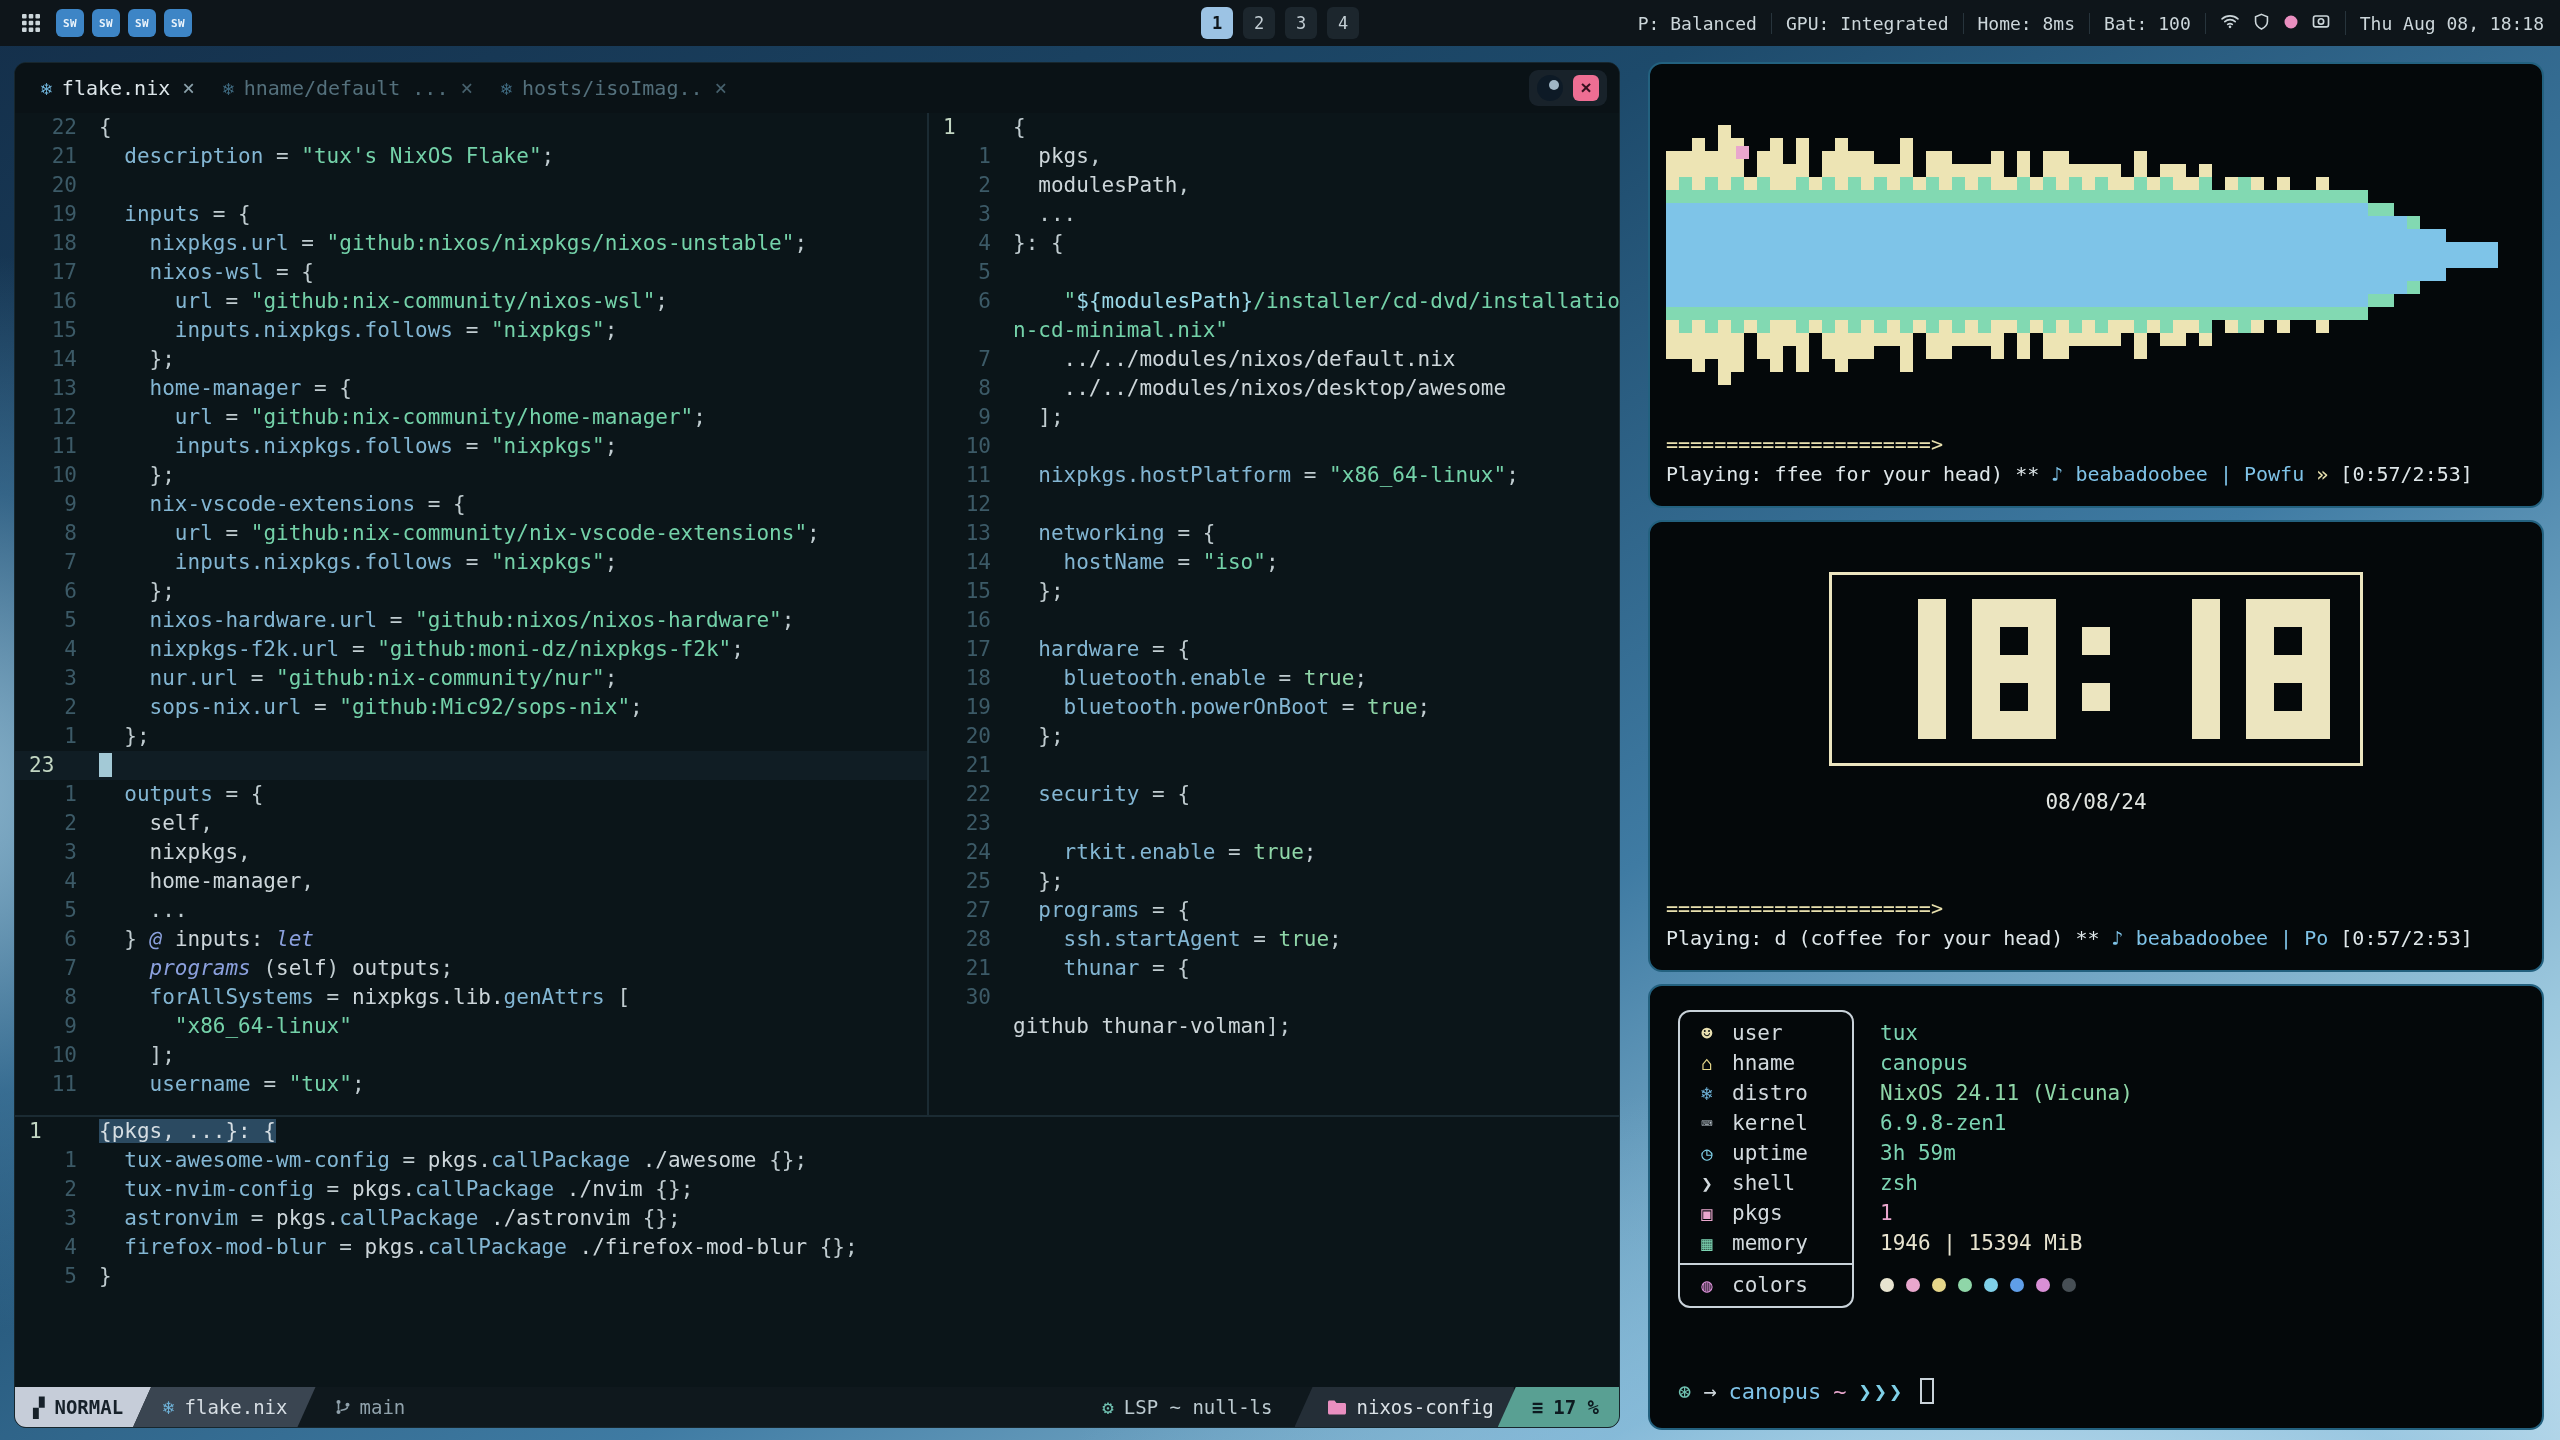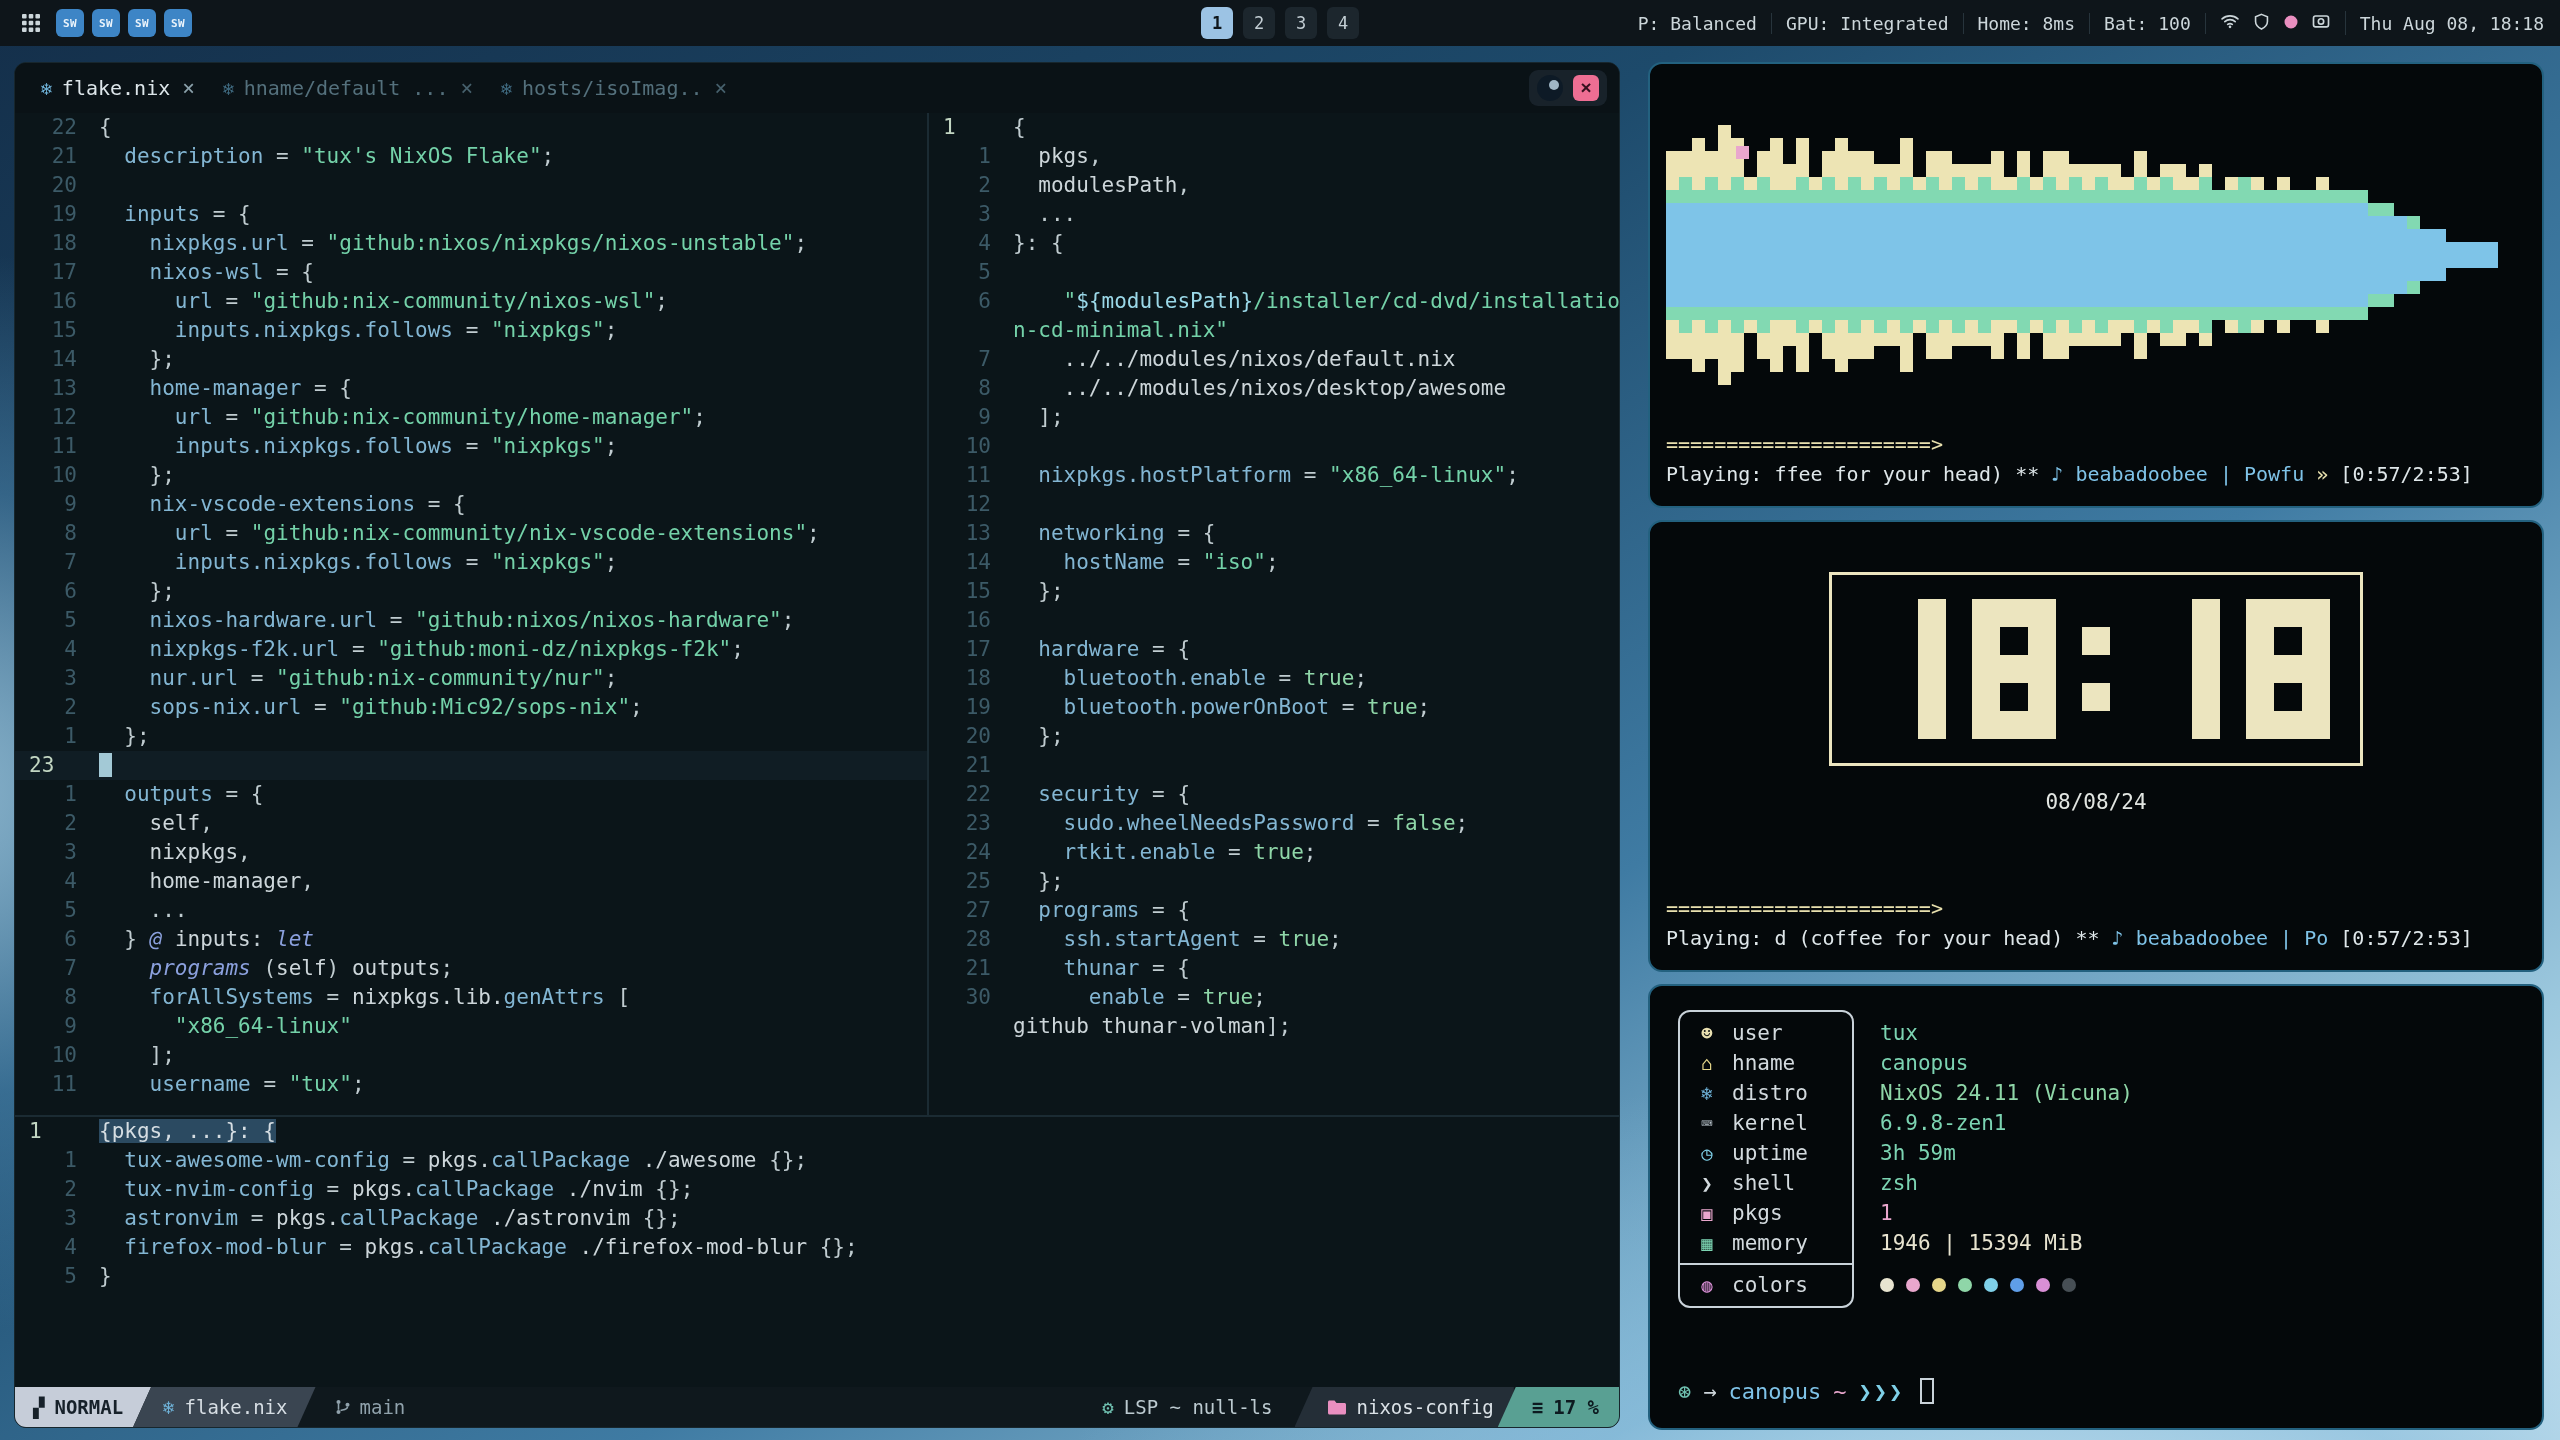--- a/index.html
+++ b/index.html
@@ -259,27 +259,27 @@
           <div class="cline"><span class="ln">13</span><span class="ltext"><span class="tk-p">  </span><span class="tk-a">networking</span><span class="tk-p"> = {</span></span></div>
           <div class="cline"><span class="ln">14</span><span class="ltext"><span class="tk-p">    </span><span class="tk-a">hostName</span><span class="tk-p"> = </span><span class="tk-s">"iso"</span><span class="tk-p">;</span></span></div>
           <div class="cline"><span class="ln">15</span><span class="ltext"><span class="tk-p">  };</span></span></div>
           <div class="cline"><span class="ln">16</span><span class="ltext"></span></div>
           <div class="cline"><span class="ln">17</span><span class="ltext"><span class="tk-p">  </span><span class="tk-a">hardware</span><span class="tk-p"> = {</span></span></div>
           <div class="cline"><span class="ln">18</span><span class="ltext"><span class="tk-p">    </span><span class="tk-a">bluetooth.enable</span><span class="tk-p"> = </span><span class="tk-b">true</span><span class="tk-p">;</span></span></div>
           <div class="cline"><span class="ln">19</span><span class="ltext"><span class="tk-p">    </span><span class="tk-a">bluetooth.powerOnBoot</span><span class="tk-p"> = </span><span class="tk-b">true</span><span class="tk-p">;</span></span></div>
           <div class="cline"><span class="ln">20</span><span class="ltext"><span class="tk-p">  };</span></span></div>
           <div class="cline"><span class="ln">21</span><span class="ltext"></span></div>
           <div class="cline"><span class="ln">22</span><span class="ltext"><span class="tk-p">  </span><span class="tk-a">security</span><span class="tk-p"> = {</span></span></div>
-          <div class="cline"><span class="ln">23</span><span class="ltext"><span class="tk-p">    </span><span class="tk-a">sudo.wheelNeedsPassword</span><span class="tk-p"> = </span><span class="tk-b">false</span><span class="tk-p">;</span></span></div>
+          <div class="cline"><span class="ln">23</span></div>
           <div class="cline"><span class="ln">24</span><span class="ltext"><span class="tk-p">    </span><span class="tk-a">rtkit.enable</span><span class="tk-p"> = </span><span class="tk-b">true</span><span class="tk-p">;</span></span></div>
           <div class="cline"><span class="ln">25</span><span class="ltext"><span class="tk-p">  };</span></span></div>
           <div class="cline"><span class="ln">27</span><span class="ltext"><span class="tk-p">  </span><span class="tk-a">programs</span><span class="tk-p"> = {</span></span></div>
           <div class="cline"><span class="ln">28</span><span class="ltext"><span class="tk-p">    </span><span class="tk-a">ssh.startAgent</span><span class="tk-p"> = </span><span class="tk-b">true</span><span class="tk-p">;</span></span></div>
           <div class="cline"><span class="ln">21</span><span class="ltext"><span class="tk-p">    </span><span class="tk-a">thunar</span><span class="tk-p"> = {</span></span></div>
-          <div class="cline"><span class="ln">30</span><span class="ltext"><span class="tk-p">      </span><span class="tk-a">enable</span><span class="tk-p"> = </span><span class="tk-b">true</span><span class="tk-p">;</span></span></div>
+          <div class="cline"><span class="ln">30</span></div>
           <div class="cline"><span class="ln"></span><span class="ltext"><span class="tk-w">github thunar-volman</span><span class="tk-p">];</span></span></div>
         </div>
       <div class="hsep"></div>
       <div class="pane pane-bottom">
           <div class="cline"><span class="ln cur">1</span><span class="ltext"><span class="tk-hl">{pkgs, ...}: {</span></span></div>
           <div class="cline"><span class="ln">1</span><span class="ltext"><span class="tk-p">  </span><span class="tk-a">tux-awesome-wm-config</span><span class="tk-p"> = </span><span class="tk-w">pkgs.</span><span class="tk-f">callPackage</span><span class="tk-p"> </span><span class="tk-w">./awesome</span><span class="tk-p"> {};</span></span></div>
           <div class="cline"><span class="ln">2</span><span class="ltext"><span class="tk-p">  </span><span class="tk-a">tux-nvim-config</span><span class="tk-p"> = </span><span class="tk-w">pkgs.</span><span class="tk-f">callPackage</span><span class="tk-p"> </span><span class="tk-w">./nvim</span><span class="tk-p"> {};</span></span></div>
           <div class="cline"><span class="ln">3</span><span class="ltext"><span class="tk-p">  </span><span class="tk-a">astronvim</span><span class="tk-p"> = </span><span class="tk-w">pkgs.</span><span class="tk-f">callPackage</span><span class="tk-p"> </span><span class="tk-w">./astronvim</span><span class="tk-p"> {};</span></span></div>
           <div class="cline"><span class="ln">4</span><span class="ltext"><span class="tk-p">  </span><span class="tk-a">firefox-mod-blur</span><span class="tk-p"> = </span><span class="tk-w">pkgs.</span><span class="tk-f">callPackage</span><span class="tk-p"> </span><span class="tk-w">./firefox-mod-blur</span><span class="tk-p"> {};</span></span></div>
           <div class="cline"><span class="ln">5</span><span class="ltext"><span class="tk-p">}</span></span></div>

